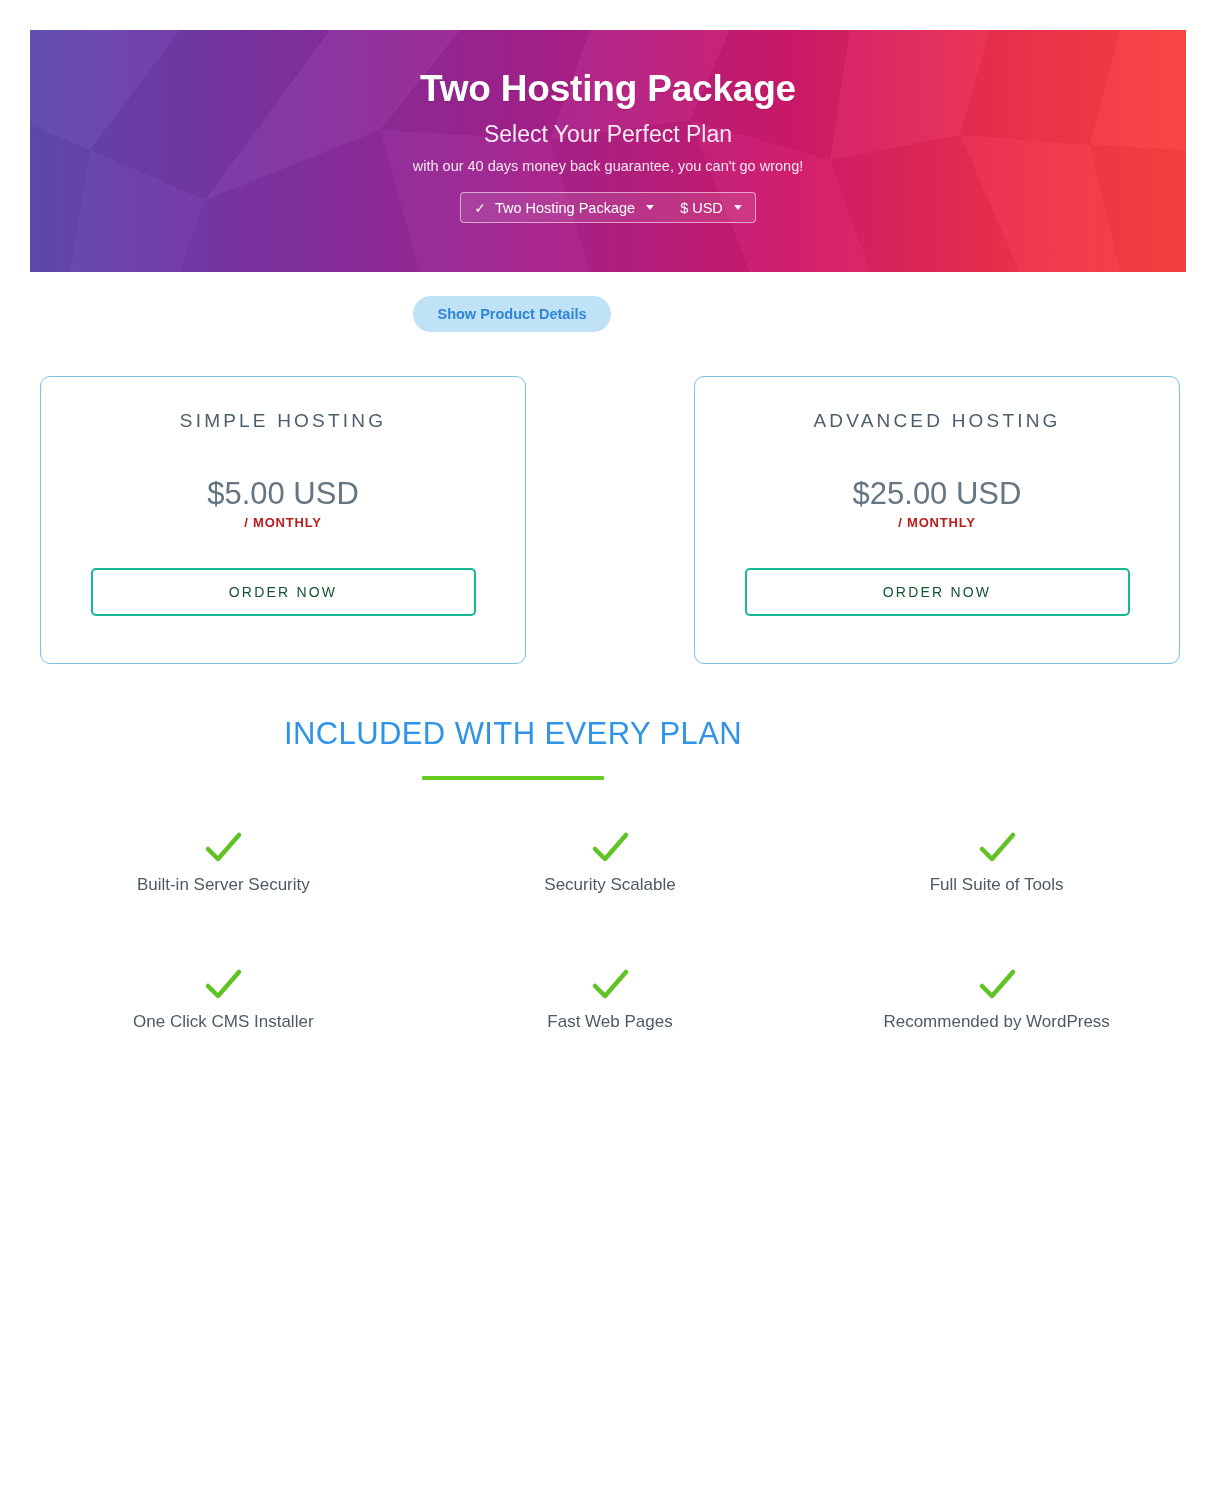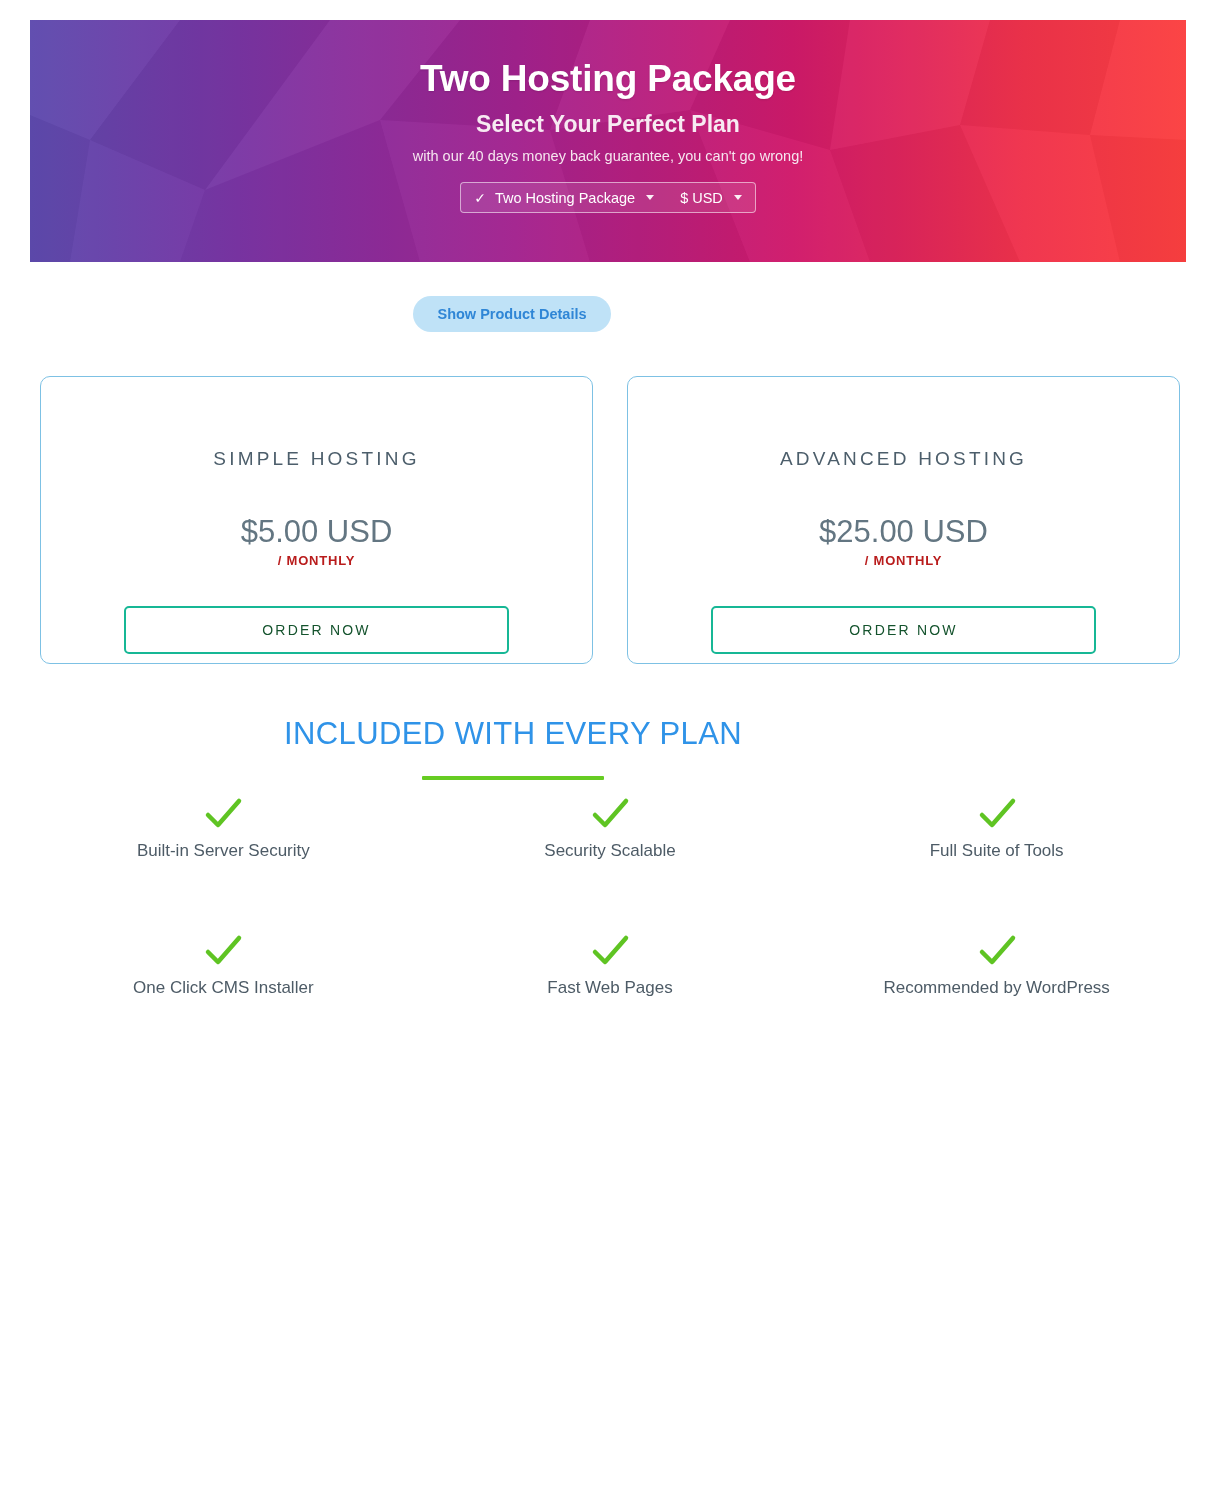--- a/index.html
+++ b/index.html
@@ -14,21 +14,21 @@
     width: 1220px;
     height: 1500px;
     position: relative;
     overflow: hidden;
   }
 
   
   .hero {
     position: absolute;
     left: 30px;
-    top: 20px;
+    top: 30px;
     width: 1156px;
     height: 242px;
     overflow: hidden;
     background: linear-gradient(100deg, #5e4bae 0%, #7a35a4 18%, #a3238f 42%, #d01a6b 66%, #f0334c 86%, #fb4040 100%);
   }
   .hero-poly {
     position: absolute;
     left: 0; top: 0;
     width: 100%;
     height: 100%;
@@ -45,21 +45,21 @@
     font-size: 37px;
     font-weight: bold;
     color: #ffffff;
     letter-spacing: -0.2px;
     text-shadow: 0 1px 2px rgba(0,0,0,.12);
     line-height: 1.22;
   }
   .hero-sub {
     margin: 10px 0 0 0;
     font-size: 23px;
-    font-weight: 700;
+    font-weight: 400;
     color: #f7eaf2;
     line-height: 1.2;
   }
   .hero-note {
     margin: 9px 0 0 0;
     font-size: 14.5px;
     font-weight: 400;
     color: #f6e6ef;
     line-height: 1.2;
   }
@@ -118,29 +118,29 @@
 
   
   .cards {
     position: absolute;
     left: 40px; top: 376px;
     width: 1140px;
     display: flex;
     justify-content: space-between;
   }
   .card {
-    width: 553px;
+    width: 486px;
     height: 288px;
     border: 1px solid #7dc1e4;
     border-radius: 10px;
     background: #ffffff;
     display: flex;
     flex-direction: column;
     align-items: center;
-    padding-top: 71px;
+    padding-top: 33px;
   }
   .card-title {
     font-size: 19px;
     font-weight: 400;
     letter-spacing: 3.2px;
     color: #4c5e6b;
     text-transform: uppercase;
     margin: 0;
     line-height: 1.2;
   }
@@ -192,21 +192,21 @@
     width: 182px;
     height: 4px;
     background: #66cc22;
     margin: 22px auto 0 auto;
     border-radius: 1px;
   }
 
   
   .features {
     position: absolute;
-    left: 30px; top: 792px;
+    left: 30px; top: 826px;
     width: 1160px;
     display: grid;
     grid-template-columns: repeat(3, 1fr);
     row-gap: 68px;
   }
   .feature {
     text-align: center;
   }
   .feature-check {
     display: block;

